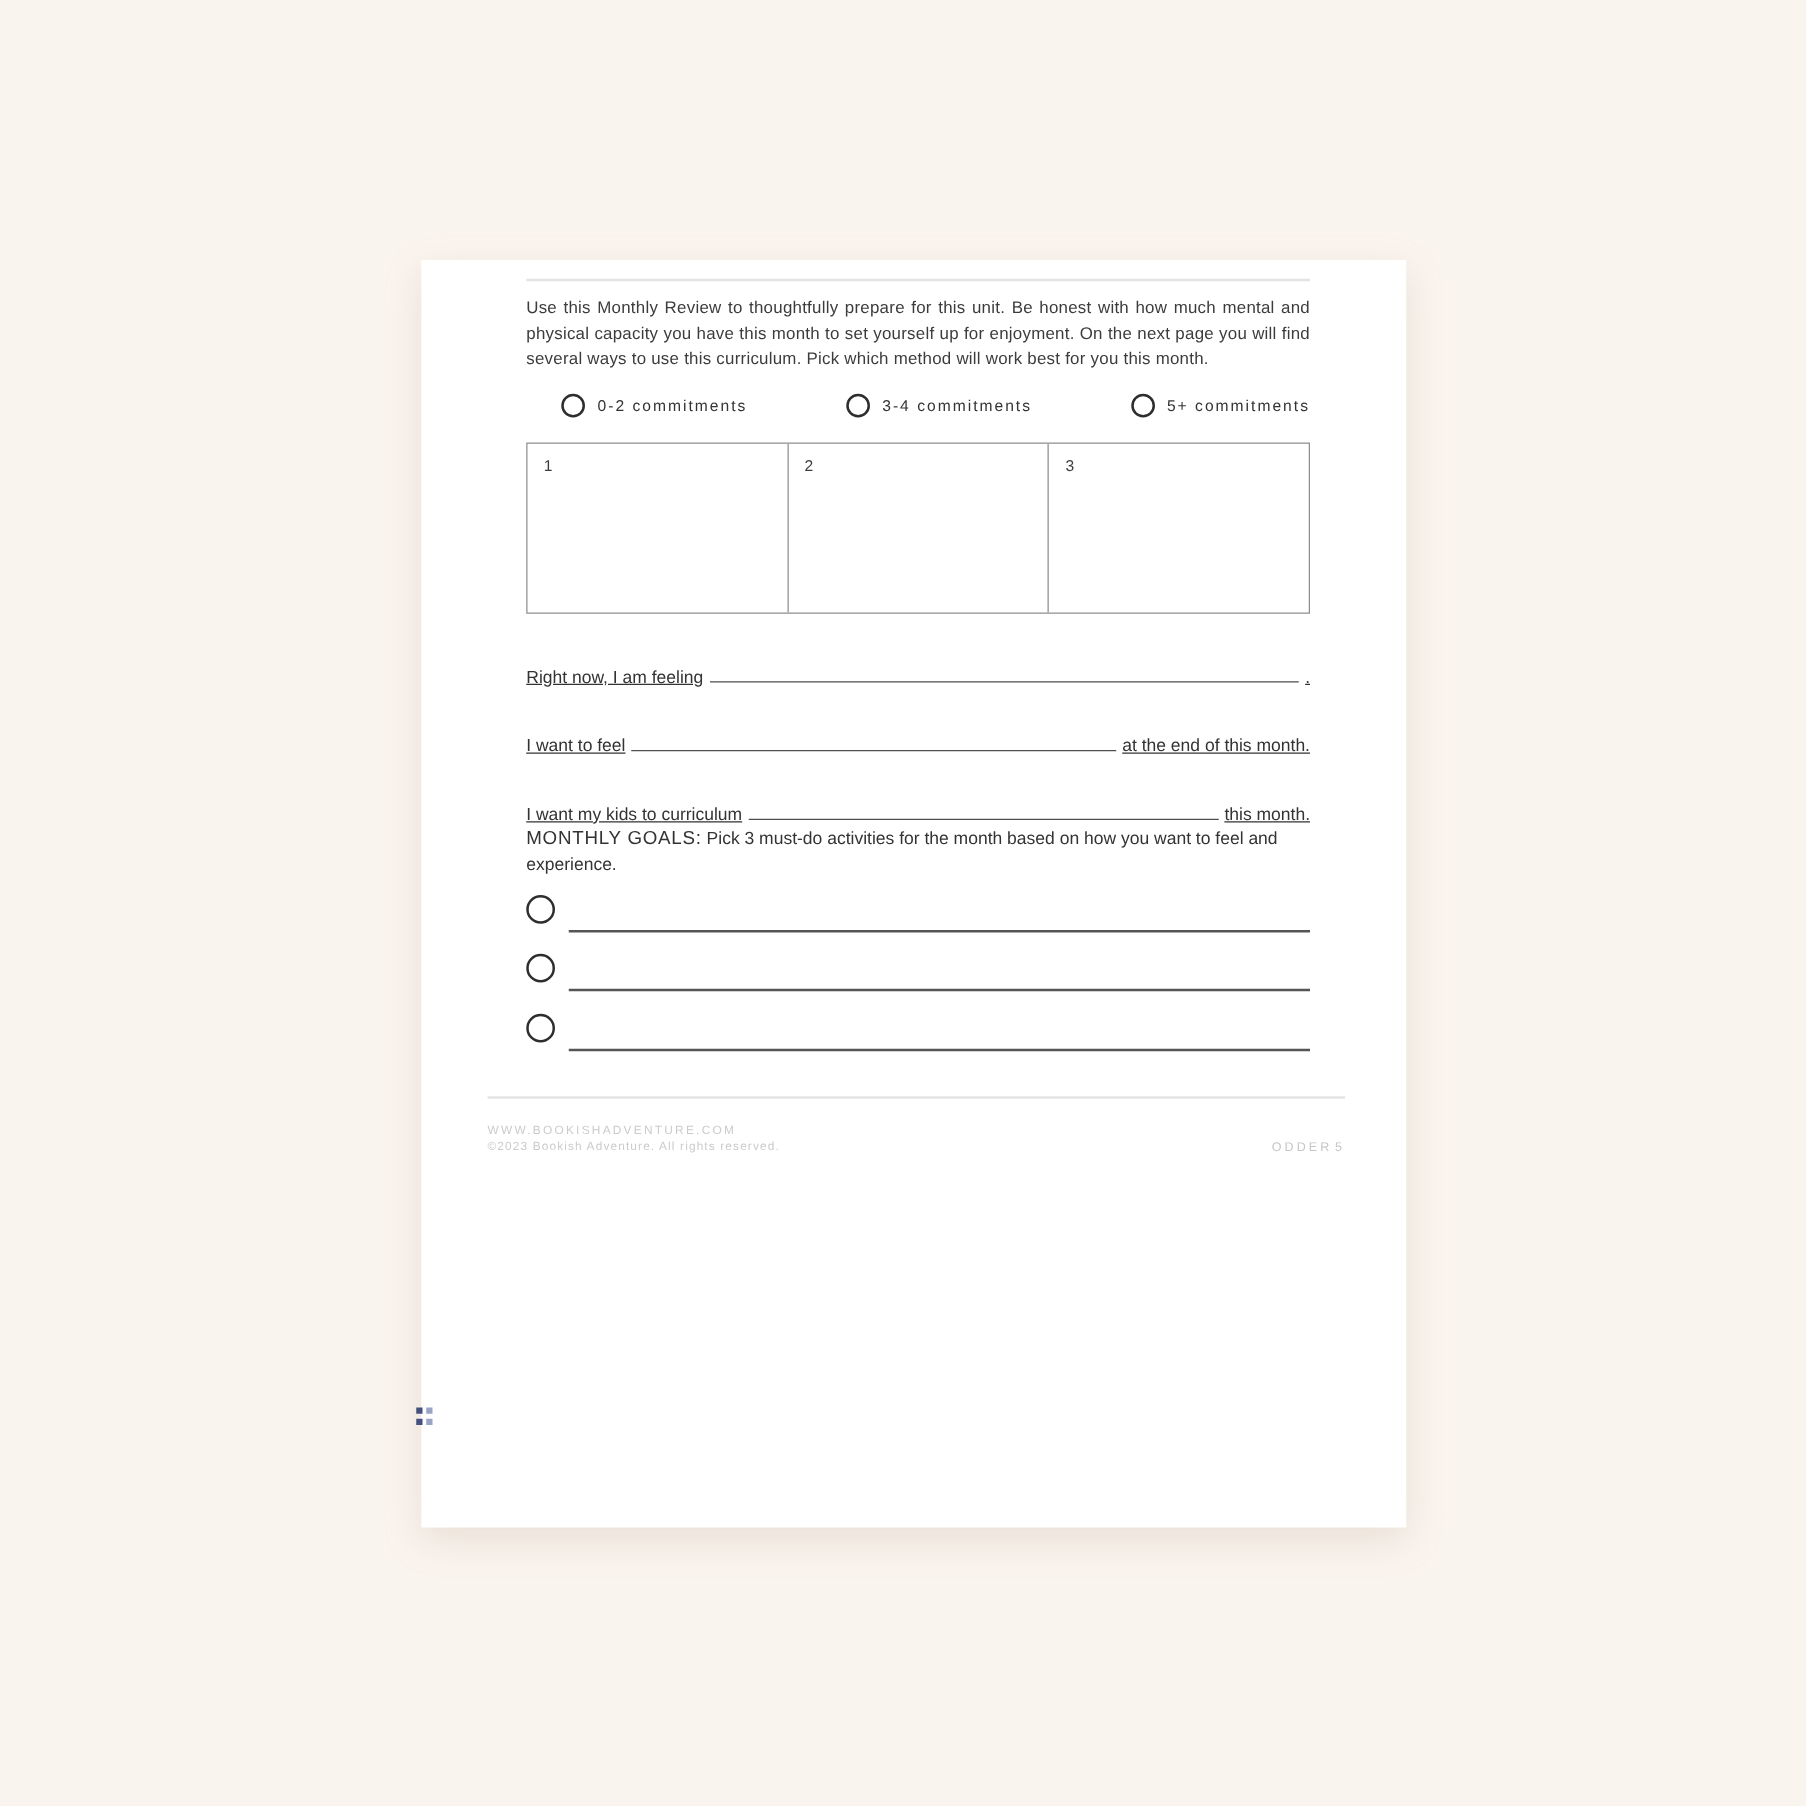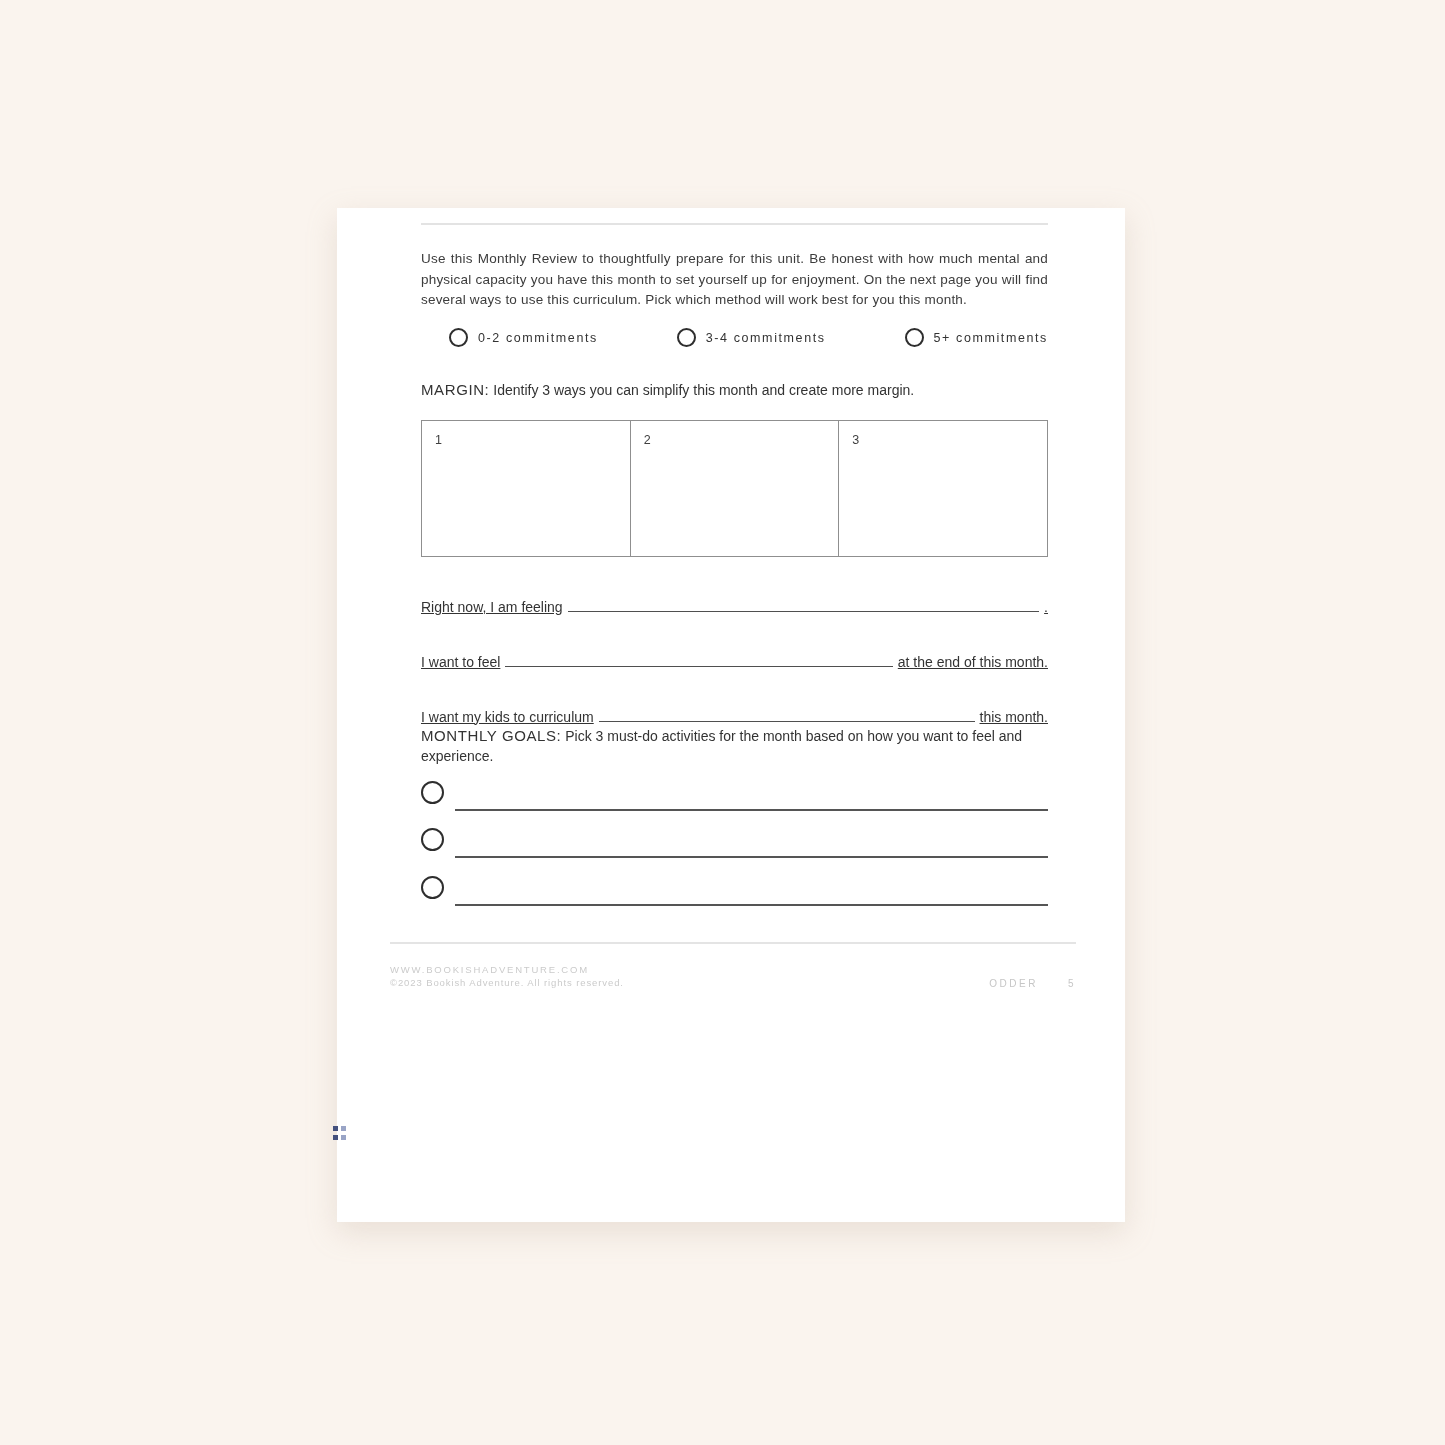--- a/index.html
+++ b/index.html
@@ -34,21 +34,21 @@
     font-weight: bold;
     letter-spacing: 2px;
     color: #3faedb;
   }
   .title-divider {
     margin-top: 15px;
     height: 2px;
     background: #e3e3e3;
   }
   .intro {
-    margin-top: 24px;
+    margin-top: 11px;
     font-size: 13.5px;
     line-height: 20.5px;
     text-align: justify;
     color: #3c3c3c;
     letter-spacing: 0.2px;
   }
   .section-heading {
     font-size: 14px;
     color: #333333;
     line-height: 20px;
@@ -168,21 +168,21 @@
     font-size: 9.5px;
     line-height: 13px;
   }
   .footer-website { letter-spacing: 1.8px; }
   .footer-copyright { letter-spacing: 0.9px; }
   .footer-right {
     color: #c6c6c6;
     font-size: 10px;
     letter-spacing: 2.5px;
     display: flex;
-    gap: 30px;
+    gap: 2px;
     margin-top: 4px;
   }
   .edge-marks {
     position: absolute;
     left: -4px;
     top: 918px;
   }
   .edge-mark-row {
     display: flex;
     gap: 3px;
@@ -218,24 +218,20 @@
       <div class="radio-item">
         <span class="radio-circle"></span>
         <span class="radio-label">3-4 commitments</span>
       </div>
       <div class="radio-item">
         <span class="radio-circle"></span>
         <span class="radio-label">5+ commitments</span>
       </div>
     </div>
 
-    <div class="section-heading margin-heading">
-      <span class="label">MARGIN:</span>
-      <span>Identify 3 ways you can simplify this month and create more margin.</span>
-    </div>
 
     <div class="margin-table">
       <div class="margin-cell">
         <span class="cell-number">1</span>
       </div>
       <div class="margin-cell">
         <span class="cell-number">2</span>
       </div>
       <div class="margin-cell">
         <span class="cell-number">3</span>

